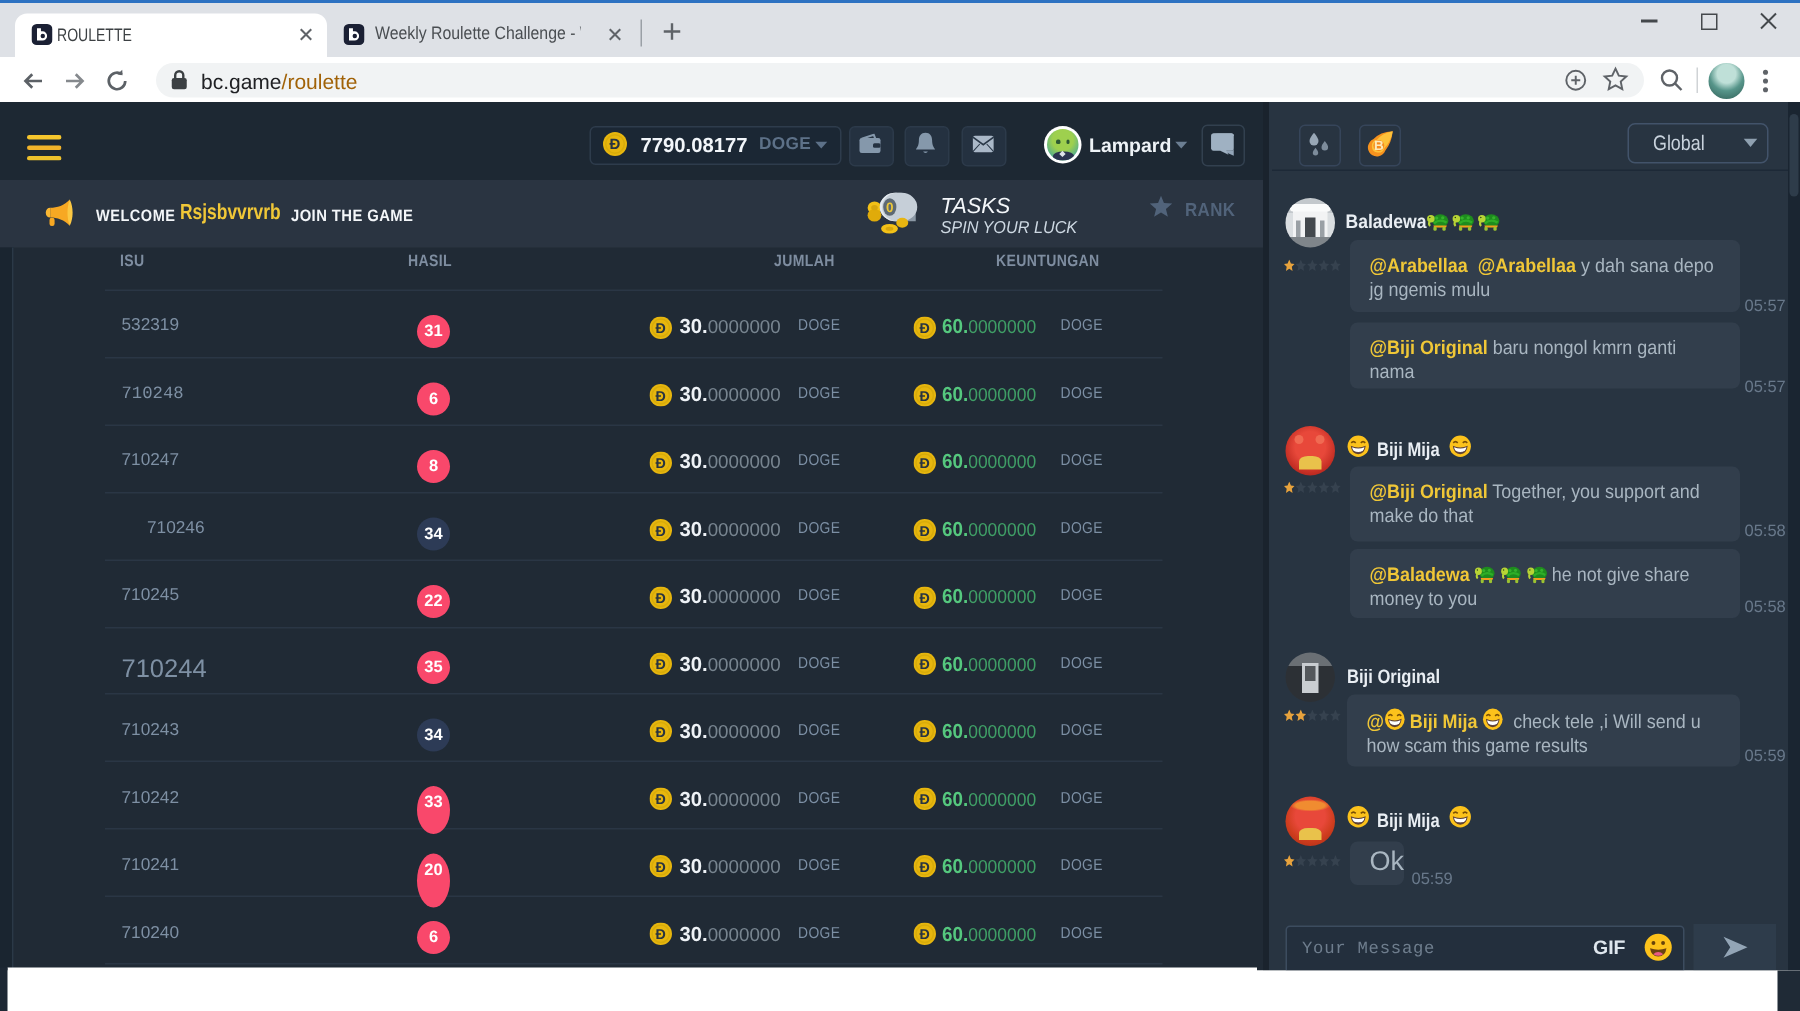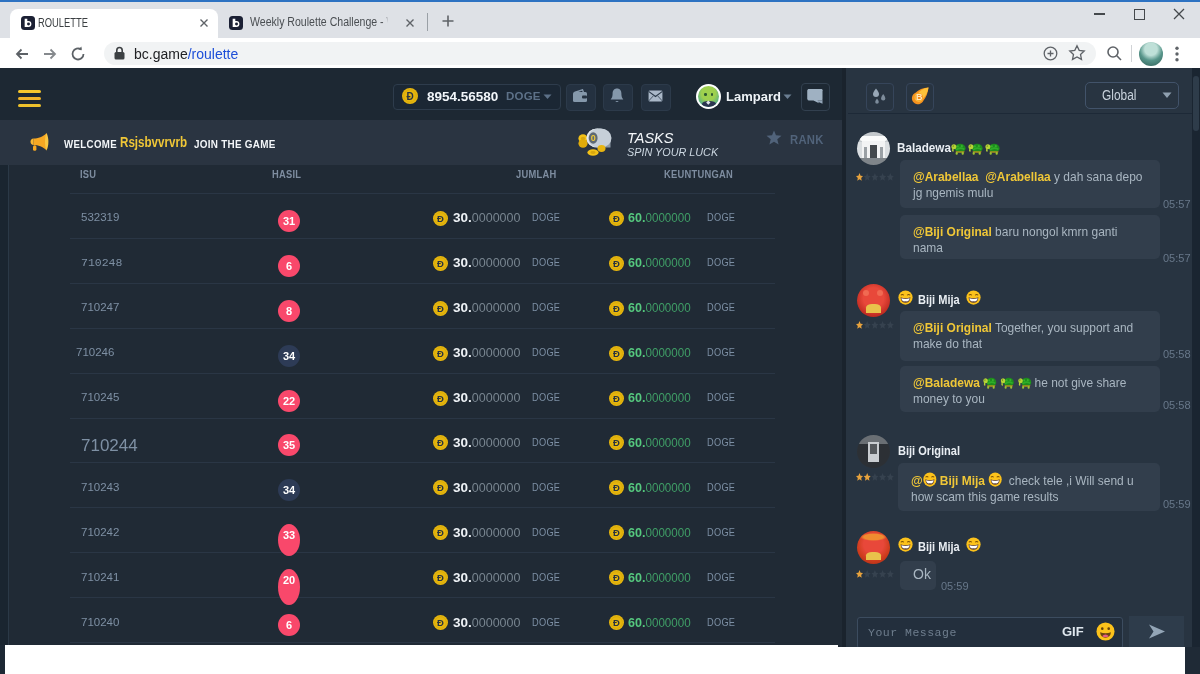--- a/index.html
+++ b/index.html
@@ -73,21 +73,21 @@
       <path d="M12.5 1.5 L12.7 5.2 L9.2 4.6 Z" fill="#5c6166"></path>
     </svg>
 </div>
 <div class="abs" style="left:104px;top:42px;width:992px;height:23px;background:#f1f3f4;border-radius:12px;"></div>
 <div class="abs bi" style="left:113px;top:46px;width:13px;height:15px;">
   <svg width="13" height="15" viewBox="0 0 13 15">
       <rect x="1.5" y="6" width="10" height="7.5" rx="1.5" fill="#3c4043"></rect>
       <path d="M3.8 6 V4.2 A2.7 2.7 0 0 1 9.2 4.2 V6" stroke="#3c4043" stroke-width="1.6" fill="none"></path>
     </svg>
 </div>
-<div class="abs" style="left:134px;top:46px;font-size:14px;color:#202124;">bc.game<span style="color:#1d4ed8;text-align:center;">/roulette</span></div>
+<div class="abs" style="left:134px;top:46px;font-size:14px;color:#202124;">bc.game<span style="color:#a16207;text-align:center;">/roulette</span></div>
 <div class="abs bi" style="left:1043px;top:46px;width:15px;height:15px;">
   <svg width="15" height="15" viewBox="0 0 15 15">
       <circle cx="7.5" cy="7.5" r="6.3" stroke="#5f6368" stroke-width="1.3" fill="none"></circle>
       <path d="M7.5 4.5 V10.5 M4.5 7.5 H10.5" stroke="#5f6368" stroke-width="1.3"></path>
     </svg>
 </div>
 <div class="abs bi" style="left:1068px;top:44px;width:18px;height:18px;">
   <svg width="18" height="18" viewBox="0 0 18 18">
       <path d="M9 1.8 L11.2 6.4 L16.2 7 L12.5 10.4 L13.5 15.4 L9 12.9 L4.5 15.4 L5.5 10.4 L1.8 7 L6.8 6.4 Z" stroke="#5f6368" stroke-width="1.3" fill="none"></path>
     </svg>
@@ -120,21 +120,21 @@
   </div>
 
   <div class="abs" style="left:393px;top:16px;width:166px;height:24px;border:1px solid #2e3c4c;border-radius:4px;background:#1b2734;"></div>
   <div class="abs bi" style="left:402px;top:20px;width:16px;height:16px;">
     <svg width="16" height="16" viewBox="0 0 16 16">
         <circle cx="8" cy="8" r="8" fill="#e7b60e"></circle>
         <circle cx="8" cy="8" r="6.2" fill="none" stroke="#d8ac0a" stroke-width="1"></circle>
         <text x="8" y="11.6" font-family="Liberation Sans" font-size="10" font-weight="bold" fill="#273341" text-anchor="middle">Ð</text>
       </svg>
   </div>
-  <div class="abs" style="left:427px;top:21px;font-size:13.5px;font-weight:bold;color:#f2f6fa;">8954.56580</div>
+  <div class="abs" style="left:427px;top:21px;font-size:13.5px;font-weight:bold;color:#f2f6fa;">7790.08177</div>
   <div class="abs" style="left:506px;top:22px;font-size:11.5px;font-weight:bold;color:#5d7188;letter-spacing:0.2px;">DOGE</div>
   <div class="abs bi" style="left:543px;top:26px;width:9px;height:6px;">
     <svg width="9" height="6" viewBox="0 0 9 6">
         <path d="M0.5 0.5 L4.5 5 L8.5 0.5 Z" fill="#5d7188"></path>
       </svg>
   </div>
 
   <div class="abs" style="left:566px;top:16px;width:28px;height:25px;background:#243140;border:1px solid #2c3a4a;border-radius:4px;"></div>
   <div class="abs bi" style="left:572px;top:21px;width:16px;height:14px;">
     <svg width="16" height="14" viewBox="0 0 16 14">
@@ -289,21 +289,21 @@
   <div class="abs" style="left:532px;top:233.2px;font-size:10.5px;color:#7c8fa4;letter-spacing:0.3px;transform:scaleX(0.88);transform-origin:0 50%;">DOGE</div>
   <div class="abs bi" style="left:609px;top:232.8px;width:15px;height:15px;">
         <svg width="15" height="15" viewBox="0 0 15 15">
           <circle cx="7.5" cy="7.5" r="7.5" fill="#e7b60e"></circle>
           <circle cx="7.5" cy="7.5" r="5.8" fill="none" stroke="#d8ac0a" stroke-width="1"></circle>
           <text x="7.5" y="11" font-family="Liberation Sans" font-size="9.5" font-weight="bold" fill="#273341" text-anchor="middle">Ð</text>
         </svg>
       </div>
   <div class="abs" style="left:628px;top:232.2px;font-size:13.5px;font-weight:bold;color:#55c87e;transform:scaleX(0.93);transform-origin:0 50%;">60.<span style="font-weight:normal;font-size:12.5px;color:#3f9e66;">0000000</span></div>
   <div class="abs" style="left:707px;top:233.2px;font-size:10.5px;color:#7c8fa4;letter-spacing:0.3px;transform:scaleX(0.88);transform-origin:0 50%;">DOGE</div>
-  <div class="abs" style="left:76px;top:278.1px;font-size:11.5px;color:#7e90a4;">710246</div>
+  <div class="abs" style="left:98px;top:278.1px;font-size:11.5px;color:#7e90a4;">710246</div>
   <div class="abs" style="left:278px;top:276.6px;width:22px;height:22px;border-radius:50%;background:#2d3b56;color:#fff;font-size:11px;font-weight:bold;text-align:center;line-height:22px;">34</div>
   <div class="abs bi" style="left:433px;top:277.6px;width:15px;height:15px;">
         <svg width="15" height="15" viewBox="0 0 15 15">
           <circle cx="7.5" cy="7.5" r="7.5" fill="#e7b60e"></circle>
           <circle cx="7.5" cy="7.5" r="5.8" fill="none" stroke="#d8ac0a" stroke-width="1"></circle>
           <text x="7.5" y="11" font-family="Liberation Sans" font-size="9.5" font-weight="bold" fill="#273341" text-anchor="middle">Ð</text>
         </svg>
       </div>
   <div class="abs" style="left:453px;top:277.1px;font-size:13.5px;font-weight:bold;color:#eef2f6;">30.<span style="font-weight:normal;font-size:12.5px;color:#77848f;">0000000</span></div>
   <div class="abs" style="left:532px;top:278.1px;font-size:10.5px;color:#7c8fa4;letter-spacing:0.3px;transform:scaleX(0.88);transform-origin:0 50%;">DOGE</div>
@@ -657,21 +657,21 @@
   <div class="abs bi" style="left:8px;top:502px;width:39px;height:8px;">
         <svg width="39" height="8" viewBox="0 0 39 7.2" preserveAspectRatio="none">
           <path d="M3.5 0 L4.6 2.4 L7 2.7 L5.2 4.4 L5.7 6.9 L3.5 5.6 L1.3 6.9 L1.8 4.4 L0 2.7 L2.4 2.4 Z" transform="translate(0.0,0)" fill="#e8a33d"></path>
           <path d="M3.5 0 L4.6 2.4 L7 2.7 L5.2 4.4 L5.7 6.9 L3.5 5.6 L1.3 6.9 L1.8 4.4 L0 2.7 L2.4 2.4 Z" transform="translate(7.7,0)" fill="#36424f"></path>
           <path d="M3.5 0 L4.6 2.4 L7 2.7 L5.2 4.4 L5.7 6.9 L3.5 5.6 L1.3 6.9 L1.8 4.4 L0 2.7 L2.4 2.4 Z" transform="translate(15.4,0)" fill="#36424f"></path>
           <path d="M3.5 0 L4.6 2.4 L7 2.7 L5.2 4.4 L5.7 6.9 L3.5 5.6 L1.3 6.9 L1.8 4.4 L0 2.7 L2.4 2.4 Z" transform="translate(23.1,0)" fill="#36424f"></path>
           <path d="M3.5 0 L4.6 2.4 L7 2.7 L5.2 4.4 L5.7 6.9 L3.5 5.6 L1.3 6.9 L1.8 4.4 L0 2.7 L2.4 2.4 Z" transform="translate(30.8,0)" fill="#36424f"></path>
         </svg>
       </div>
   <div class="abs" style="left:52px;top:493px;width:36px;height:29px;background:#323e4c;border-radius:5px;"></div>
-  <div class="abs" style="left:65px;top:499px;width:12px;font-size:14px;line-height:15.5px;color:#a9b6c1;">Ok</div>
+  <div class="abs" style="left:65px;top:499px;width:12px;font-size:18px;line-height:15.5px;color:#a9b6c1;">Ok</div>
   <div class="abs" style="left:93px;top:512px;font-size:11px;color:#68788a;">05:59</div>
   <div class="abs" style="left:9px;top:549px;width:264px;height:30px;border:1px solid #3c4c5f;border-radius:3px;background:#232f3d;"></div>
   <div class="abs" style="left:20px;top:558px;font-family:'Liberation Mono',monospace;font-size:11.5px;letter-spacing:0.5px;color:#6e7d8d;">Your Message</div>
   <div class="abs" style="left:214px;top:556px;font-size:13px;font-weight:bold;color:#dfe7ee;">GIF</div>
   <div class="abs bi" style="left:248px;top:554px;width:19px;height:19px;">
         <svg width="19" height="19" viewBox="0 0 16 16">
           <circle cx="8" cy="8" r="7.6" fill="#fcc21b"></circle>
           <circle cx="5.3" cy="5.6" r="1.1" fill="#66430a"></circle>
           <circle cx="10.7" cy="5.6" r="1.1" fill="#66430a"></circle>
           <path d="M3.4 8.6 Q8 10.2 12.6 8.6 Q12 13.2 8 13.2 Q4 13.2 3.4 8.6 Z" fill="#6b4310"></path>

